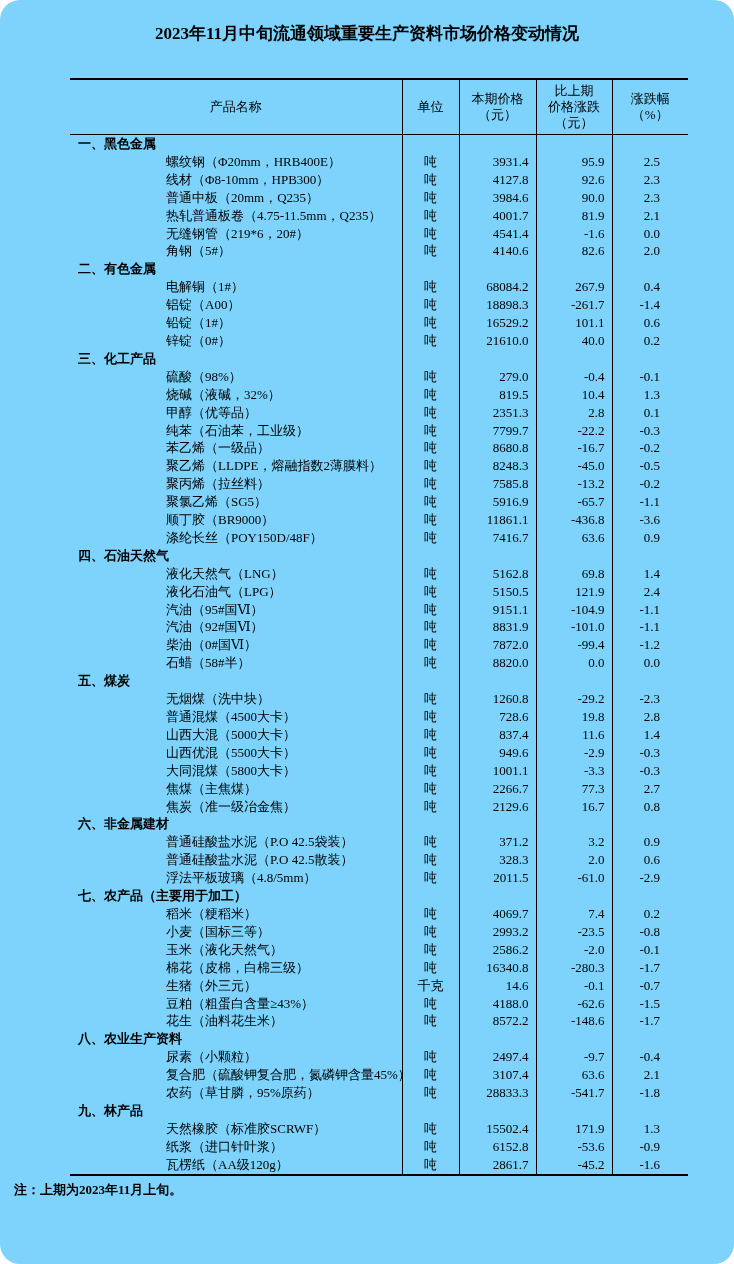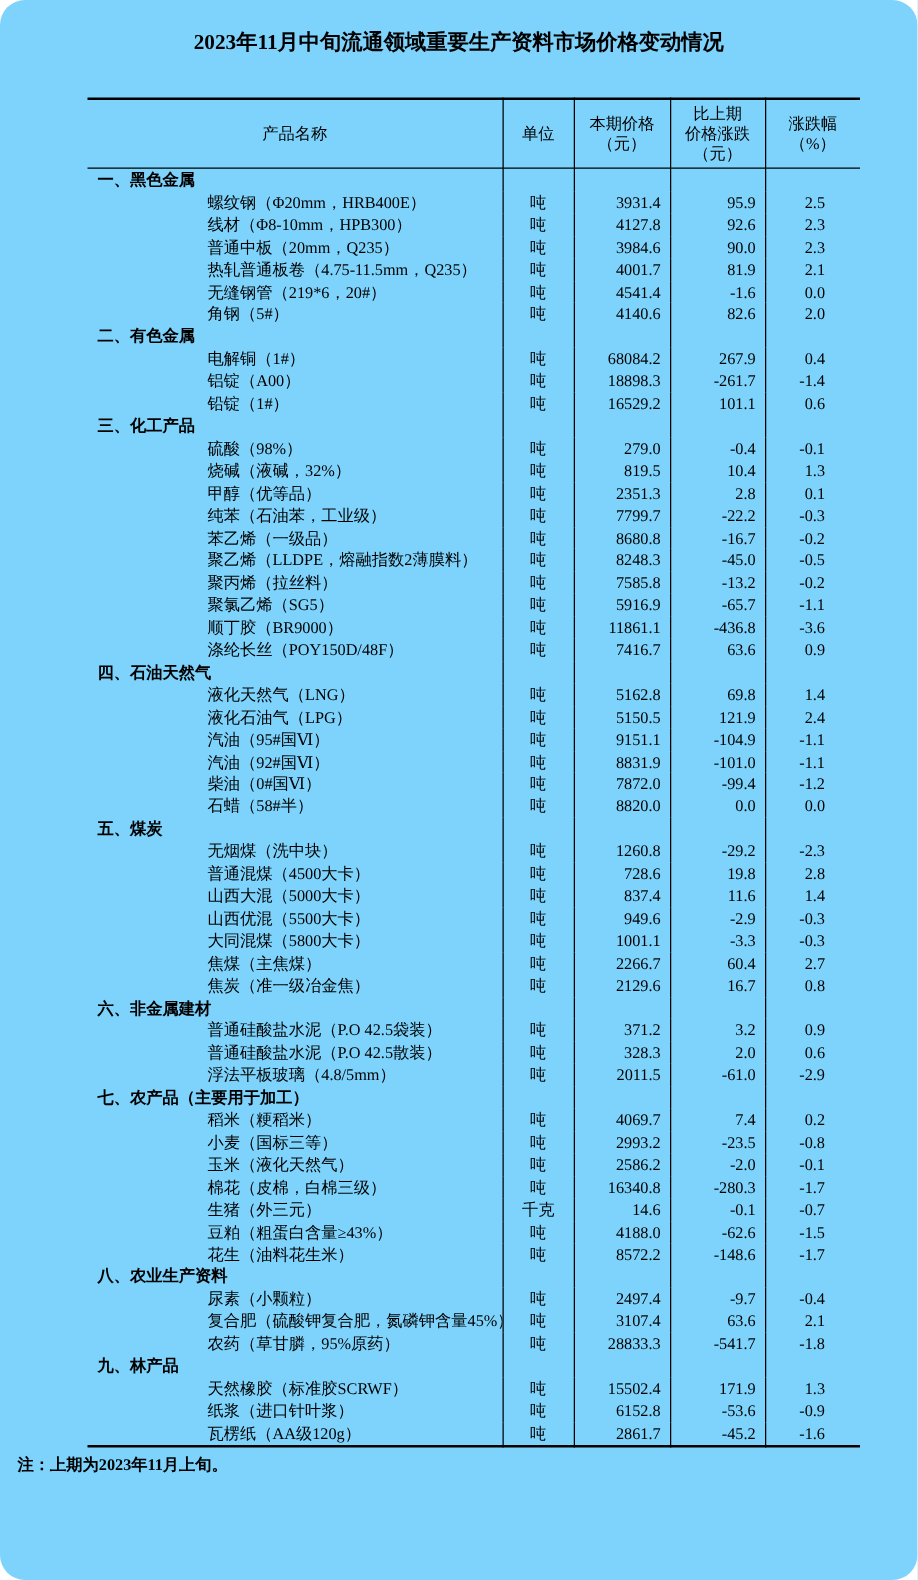--- a/index.html
+++ b/index.html
@@ -184,20 +184,27 @@
           <td class="change c4">-261.7</td>
           <td class="pct c5">-1.4</td>
         </tr>
         <tr class="item">
           <td class="product c1">铅锭（1#）</td>
           <td class="unit c2">吨</td>
           <td class="price c3">16529.2</td>
           <td class="change c4">101.1</td>
           <td class="pct c5">0.6</td>
         </tr>
+        <tr class="item">
+          <td class="product c1">锌锭（0#）</td>
+          <td class="unit c2">吨</td>
+          <td class="price c3">21610.0</td>
+          <td class="change c4">40.0</td>
+          <td class="pct c5">0.2</td>
+        </tr>
         <tr class="section">
           <td class="product c1">三、化工产品</td>
           <td class="unit c2"></td>
           <td class="price c3"></td>
           <td class="change c4"></td>
           <td class="pct c5"></td>
         </tr>
         <tr class="item">
           <td class="product c1">硫酸（98%）</td>
           <td class="unit c2">吨</td>
@@ -356,21 +363,21 @@
           <td class="product c1">大同混煤（5800大卡）</td>
           <td class="unit c2">吨</td>
           <td class="price c3">1001.1</td>
           <td class="change c4">-3.3</td>
           <td class="pct c5">-0.3</td>
         </tr>
         <tr class="item">
           <td class="product c1">焦煤（主焦煤）</td>
           <td class="unit c2">吨</td>
           <td class="price c3">2266.7</td>
-          <td class="change c4">60.4</td>
+          <td class="change c4">77.3</td>
           <td class="pct c5">2.7</td>
         </tr>
         <tr class="item">
           <td class="product c1">焦炭（准一级冶金焦）</td>
           <td class="unit c2">吨</td>
           <td class="price c3">2129.6</td>
           <td class="change c4">16.7</td>
           <td class="pct c5">0.8</td>
         </tr>
         <tr class="section">

